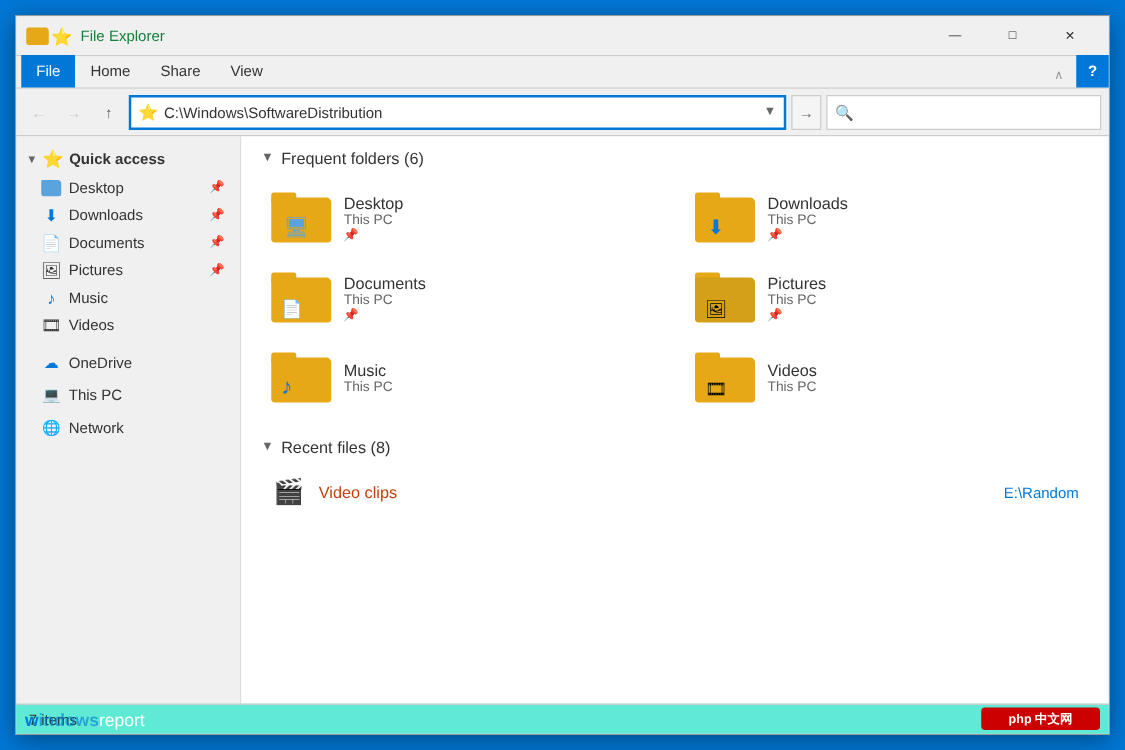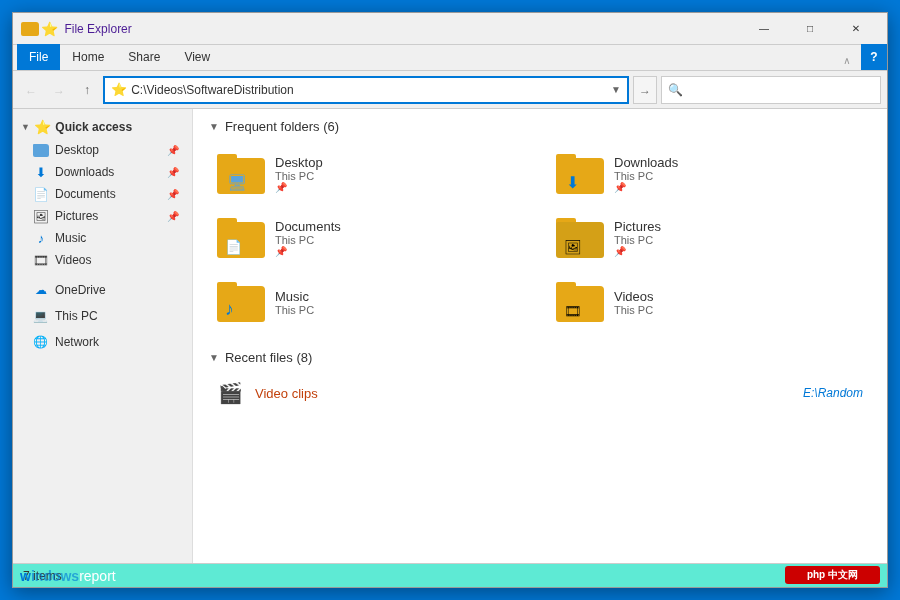--- a/index.html
+++ b/index.html
@@ -45,21 +45,21 @@
       position: relative;
       margin-right: 2px;
     }
     .quick-access-icon {
       color: #0078d7;
       font-size: 14px;
       margin-right: 2px;
     }
     .titlebar-title {
       font-size: 12px;
-      color: #4c1d95;
+      color: #15803d;
       flex: 1;
       margin-left: 4px;
     }
     .titlebar-controls {
       display: flex;
       gap: 0;
     }
     .titlebar-btn {
       width: 46px;
       height: 32px;
@@ -309,21 +309,21 @@
     .recent-item {
       display: flex;
       align-items: center;
       gap: 10px;
       padding: 4px 8px;
       cursor: pointer;
       border-radius: 2px;
     }
     .recent-icon { font-size: 20px; color: #e6a817; flex-shrink: 0; width: 28px; text-align: center; }
     .recent-name { font-size: 13px; color: #c2410c; flex: 1; }
-    .recent-path { font-size: 12px; color: #0078d7; font-style: italic; }
+    .recent-path { font-size: 12px; color: #0078d7; }
 
     
     .statusbar {
       height: 24px;
       background: #5eead4;
       border-top: 1px solid #ccc;
       display: flex;
       align-items: center;
       padding: 0 10px;
       font-size: 12px;
@@ -379,21 +379,21 @@
     <div style="width:20px;height:20px;display:flex;align-items:center;justify-content:center;color:#999;font-size:10px;margin-right:4px;">∧</div>
     <div class="ribbon-help">?</div>
   </div>
 
   <div class="addressbar">
     <div class="nav-btn disabled">←</div>
     <div class="nav-btn disabled">→</div>
     <div class="nav-btn">↑</div>
     <div class="address-box">
       <span class="address-star">⭐</span>
-      <span class="address-text">C:\Videos\SoftwareDistribution</span>
+      <span class="address-text">C:\Windows\SoftwareDistribution</span>
       <span class="address-dropdown">▼</span>
     </div>
     <div class="address-go">→</div>
     <div class="search-box">
       <span style="color:#999;font-size:12px;">🔍</span>
     </div>
   </div>
 
   <div class="main">
 

